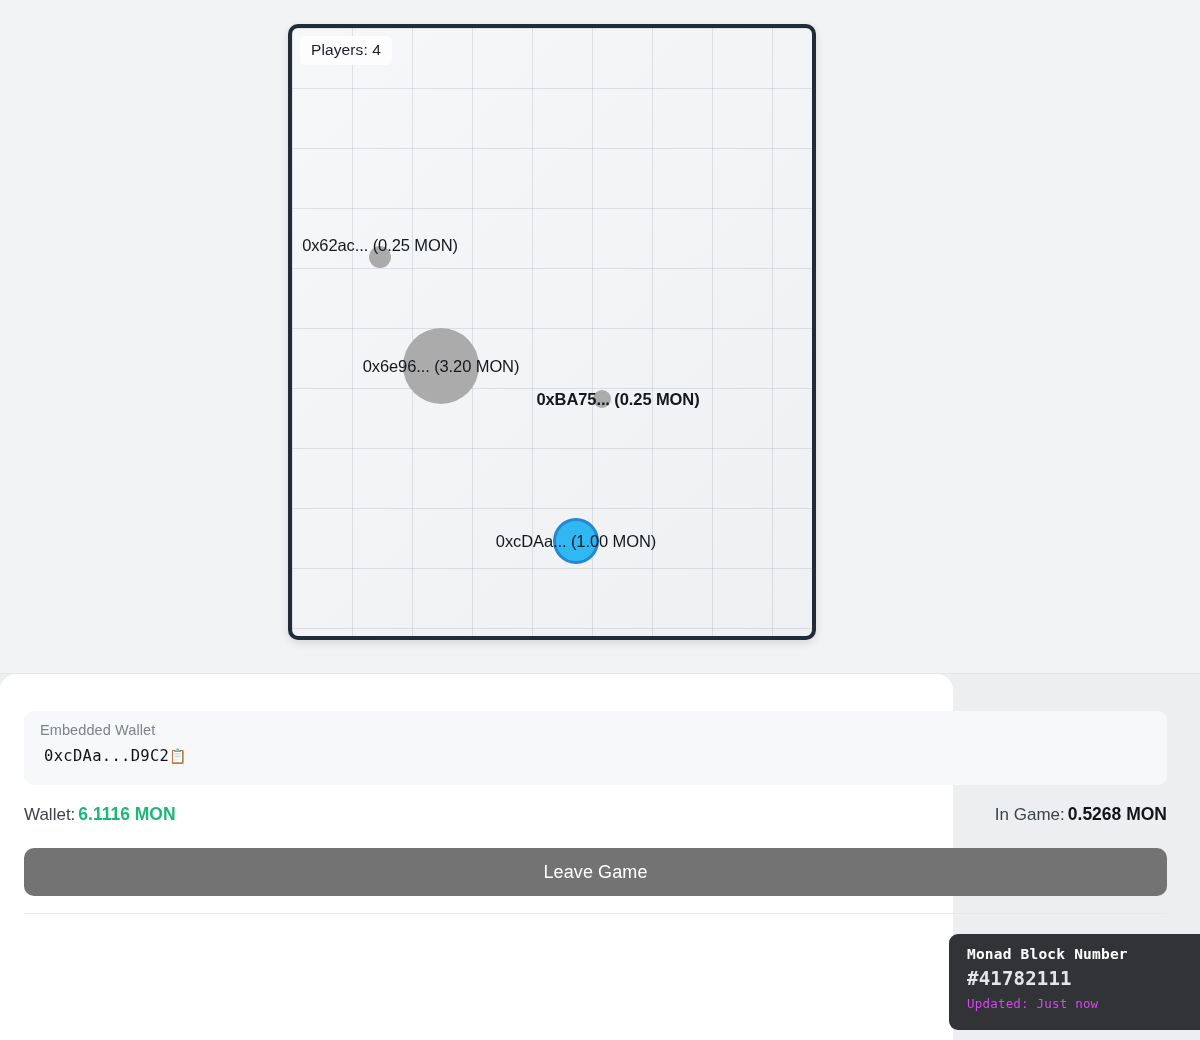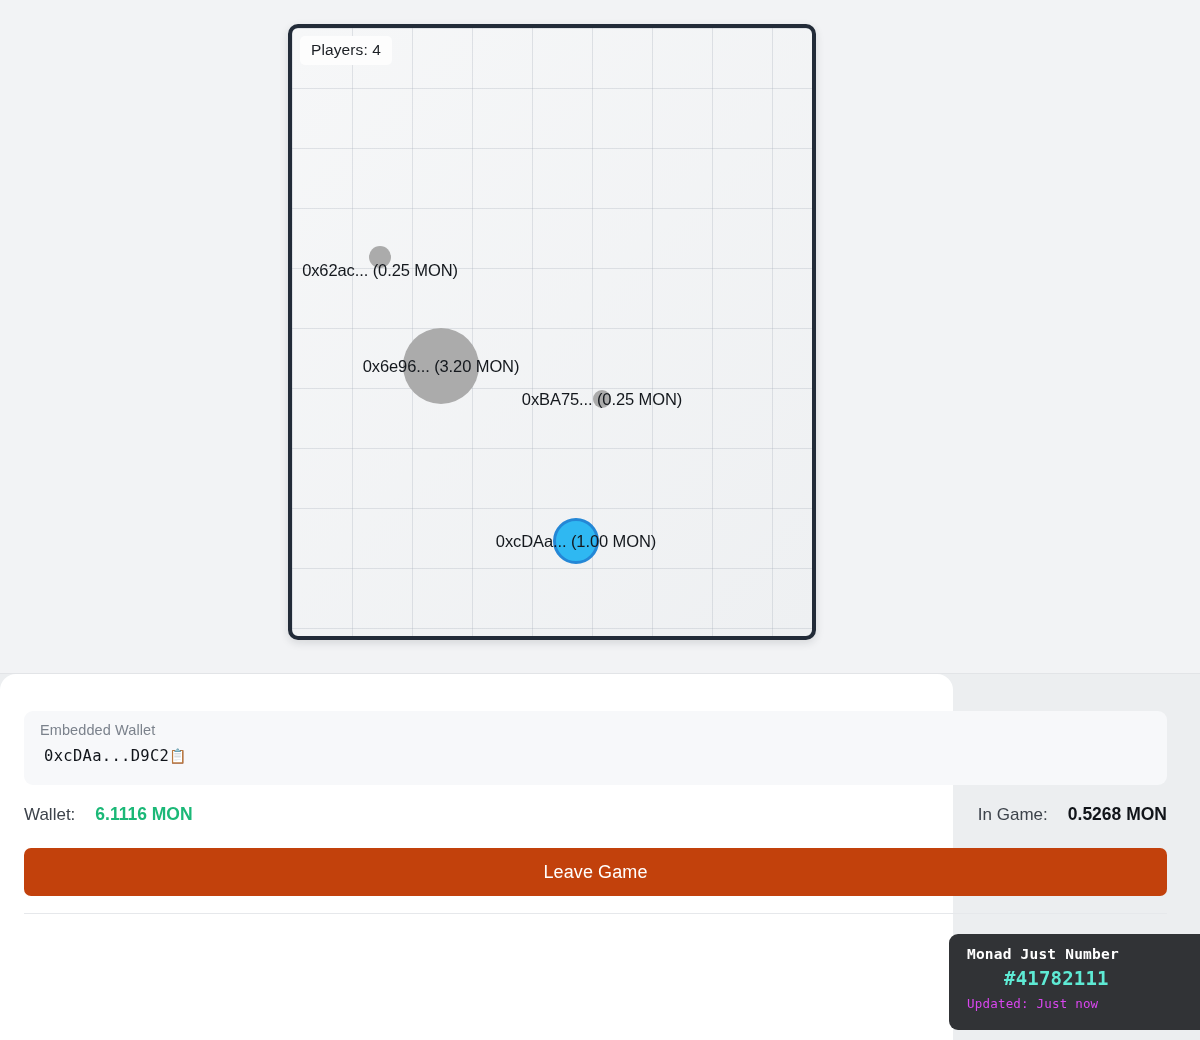--- a/index.html
+++ b/index.html
@@ -144,21 +144,21 @@
     top: 130px;
     width: 1143px;
     display: flex;
     justify-content: space-between;
     align-items: baseline;
   }
 
   .bal-left, .bal-right {
     display: flex;
     align-items: baseline;
-    gap: 20px;
+    gap: 3px;
   }
 
   .bal-key {
     font-size: 17px;
     color: #3d434b;
   }
   .bal-val-green {
     font-size: 17.5px;
     font-weight: bold;
     color: #1bb877;
@@ -182,21 +182,21 @@
     flex: 1;
     height: 48px;
     border: none;
     border-radius: 7px;
     color: #ffffff;
     font-size: 18px;
     font-family: "Liberation Sans", sans-serif;
     cursor: pointer;
     letter-spacing: 0.1px;
   }
-  .btn-leave { background: #c2410c; }
+  .btn-leave { background: #737373; border-radius: 10px; }
   .btn-redeposit { background: #4080f0; }
 
   .divider {
     position: absolute;
     left: 24px;
     top: 239px;
     width: 1143px;
     height: 1px;
     background: #e6e8eb;
   }
@@ -233,47 +233,46 @@
   }
   .bw-title {
     font-size: 14.5px;
     font-weight: bold;
     color: #ffffff;
     letter-spacing: 0.2px;
   }
   .bw-number {
     font-size: 19px;
     font-weight: bold;
-    color: #5eead4;
+    color: #e5e5e5;
     margin-top: 5px;
     letter-spacing: 0.2px;
-    margin-left: 37px;
   }
   .bw-updated {
     font-size: 12.5px;
     color: #d946ef;
     margin-top: 7px;
     letter-spacing: 0.2px;
   }
 </style>
 </head>
 <body>
 
 <div id="app">
 
   <div class="game-area">
     <div class="board" id="board">
       <div class="players-badge">Players: 4</div>
       <div id="blob-layer">
           <div class="blob other" style="left: 88px; top: 229px; width: 22px; height: 22px;"></div>
-          <div class="blob-label" style="left: 88px; top: 242px; text-align: center;">0x62ac... (0.25 MON)</div>
+          <div class="blob-label" style="left: 88px; top: 217px; text-align: center;">0x62ac... (0.25 MON)</div>
           <div class="blob other" style="left: 149px; top: 338px; width: 76px; height: 76px;"></div>
           <div class="blob-label" style="left: 149px; top: 338px;">0x6e96... (3.20 MON)</div>
           <div class="blob other" style="left: 310px; top: 371px; width: 18px; height: 18px;"></div>
-          <div class="blob-label" style="left: 310px; top: 371px;">0xBA75... (0.25 MON)</div>
+          <div class="blob-label" style="left: 326px; top: 371px; font-weight: bold;">0xBA75... (0.25 MON)</div>
           <div class="blob self" style="left: 284px; top: 513px; width: 46px; height: 46px;"></div>
           <div class="blob-label" style="left: 284px; top: 513px;">0xcDAa... (1.00 MON)</div>
         </div>
     </div>
   </div>
 
   <div class="panel">
 
     <div class="wallet-card">
       <div class="wallet-card-label">Embedded Wallet</div>
@@ -297,18 +296,18 @@
     <div class="buttons-row">
       <button class="btn btn-leave">Leave Game</button>
     </div>
 
     <div class="divider"></div>
 
 
   </div>
 
   <div class="block-widget">
-    <div class="bw-title">Monad Just Number</div>
+    <div class="bw-title">Monad Block Number</div>
     <div class="bw-number">#41782111</div>
     <div class="bw-updated">Updated: Just now</div>
   </div>
 
 </div>
 
 </body></html>

